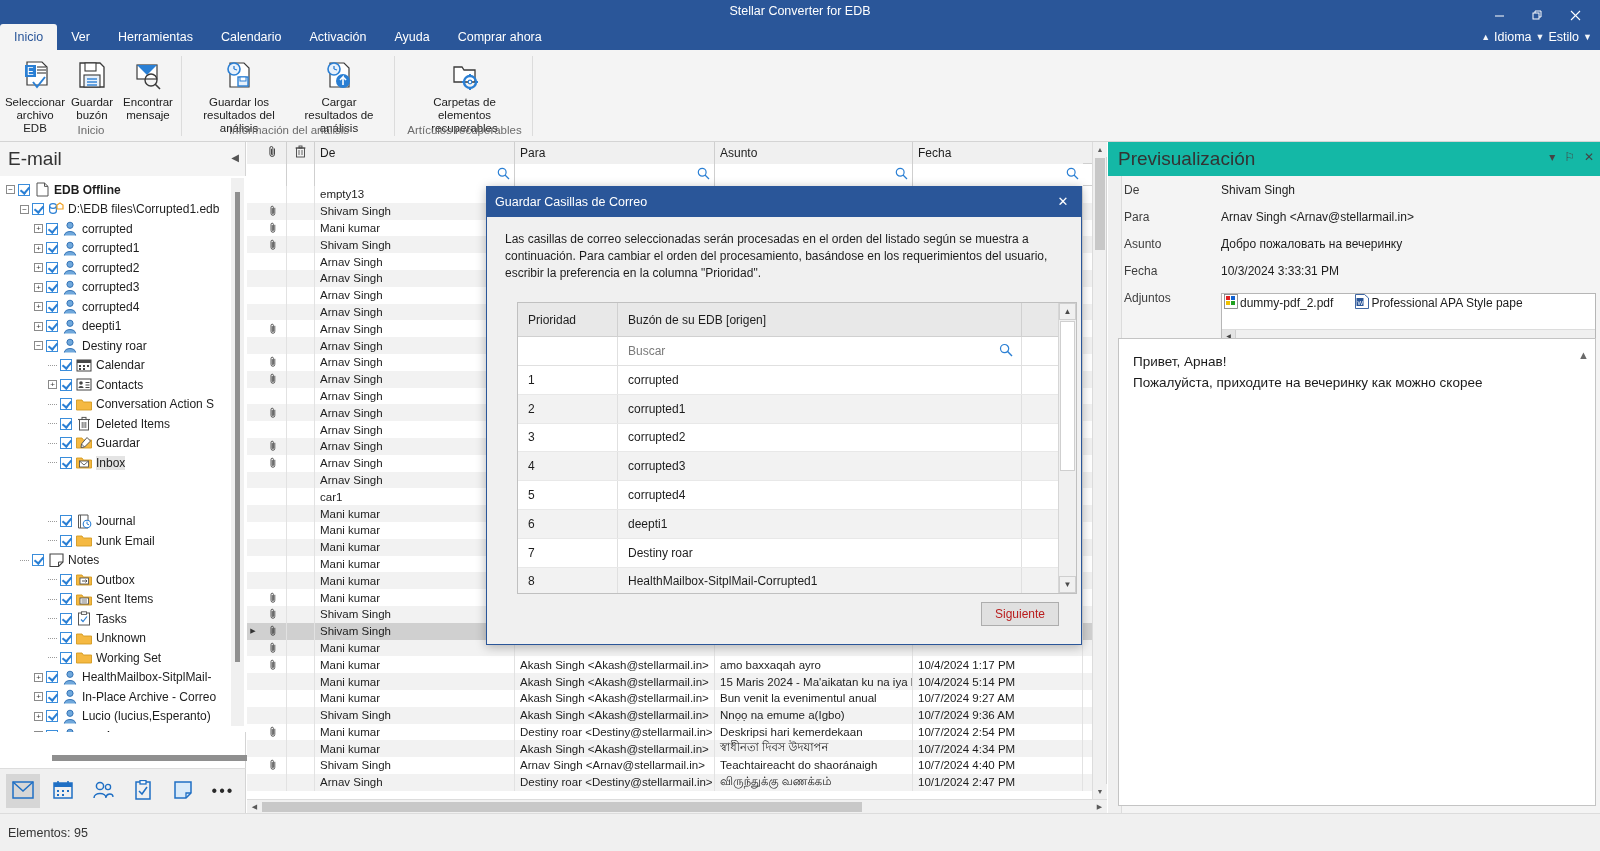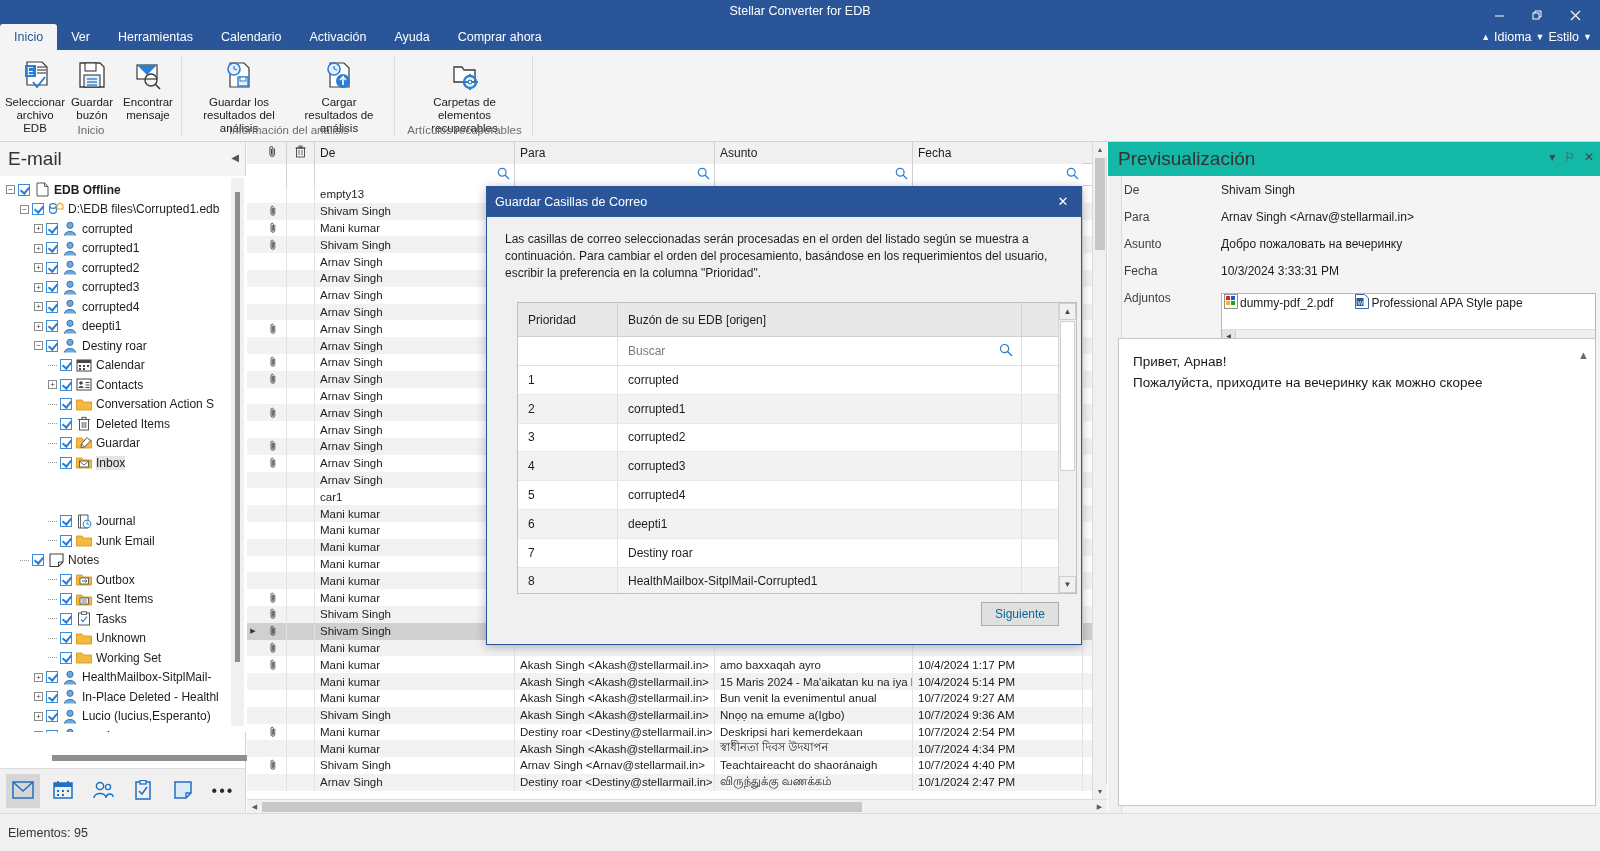--- a/index.html
+++ b/index.html
@@ -306,21 +306,21 @@
     width:17px; height:17px; display:flex; align-items:center; justify-content:center;
     font-size:8px; color:#4a4a4a; background:#f0f0f0; border:1px solid #cfcfcf;
   }
   .dt-vscroll .arr.bot { position:absolute; bottom:0; left:0; }
   .dt-vscroll .thumb {
     position:absolute; left:1px; top:18px; width:15px; height:150px; background:#ffffff;
     border:1px solid #cfcfcf;
   }
   .dlg-next {
     position:absolute; right:22px; bottom:18px; width:78px; height:24px;
-    background:#e0e0e0; border:1px solid #adadad; font-size:12px; color:#0369a1;
+    background:#e0e0e0; border:1px solid #adadad; font-size:12px; color:#b91c1c;
     display:flex; align-items:center; justify-content:center;
   }
 </style>
 </head>
 <body>
 
 <div id="app">
 
   <div class="titlebar">
     <div class="apptitle">Stellar Converter for EDB</div>
@@ -764,21 +764,21 @@
         </div>
         <div class="tnode" style="padding-left: 34px;">
           <span class="pm">+</span>
           <span class="cbx"></span>
           <span class="ticon">
             <svg width="14" height="15" viewBox="0 0 14 15">
               <circle cx="7" cy="4.3" r="3.1" fill="#6fa8dc" stroke="#2a6bb0" stroke-width="0.9"></circle>
               <path d="M1.4 14.5 C1.4 9.2 12.6 9.2 12.6 14.5" fill="#6fa8dc" stroke="#2a6bb0" stroke-width="0.9"></path>
             </svg>
           </span>
-          <span class="tlabel">In-Place Deleted - Healthl</span>
+          <span class="tlabel">In-Place Archive - Correo</span>
         </div>
         <div class="tnode" style="padding-left: 34px;">
           <span class="pm">+</span>
           <span class="cbx"></span>
           <span class="ticon">
             <svg width="14" height="15" viewBox="0 0 14 15">
               <circle cx="7" cy="4.3" r="3.1" fill="#6fa8dc" stroke="#2a6bb0" stroke-width="0.9"></circle>
               <path d="M1.4 14.5 C1.4 9.2 12.6 9.2 12.6 14.5" fill="#6fa8dc" stroke="#2a6bb0" stroke-width="0.9"></path>
             </svg>
           </span>

